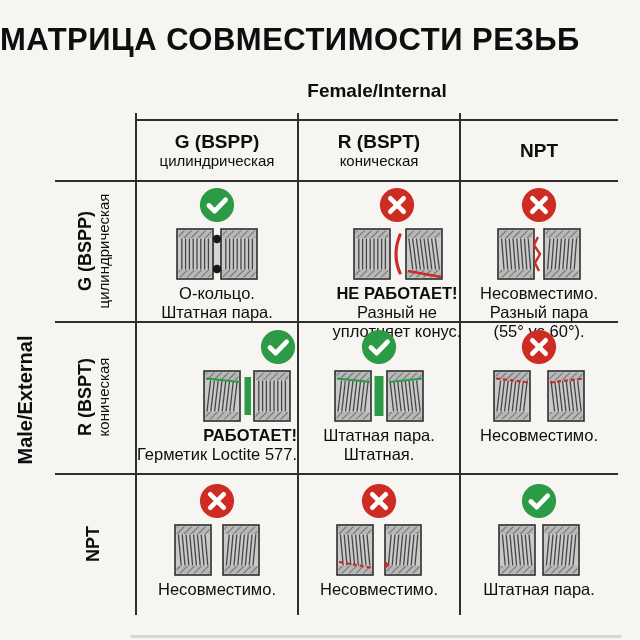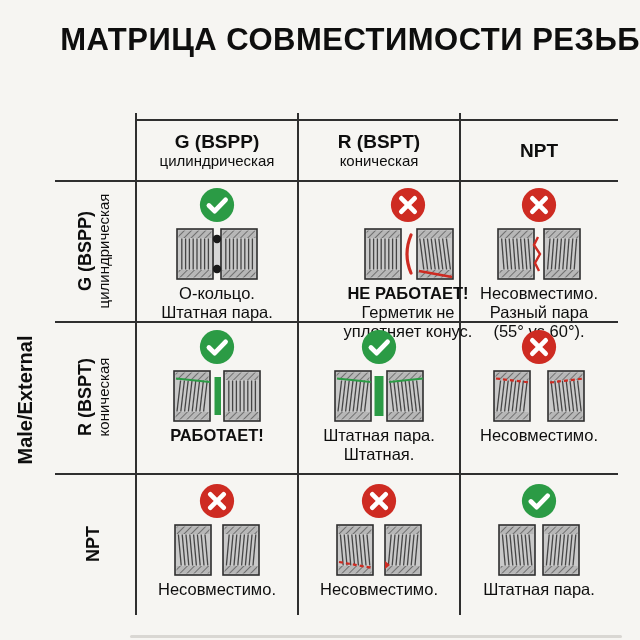--- a/index.html
+++ b/index.html
@@ -2,21 +2,21 @@
 <html><head>
 <meta charset="utf-8">
 <style>
   html,body{margin:0;padding:0;}
   .canvas{
     position:relative;width:640px;height:640px;overflow:hidden;
     background:#f6f5f2;color:#0e0e0e;
     font-family:"Liberation Sans","DejaVu Sans",sans-serif;
   }
   .title{
-    position:absolute;left:0;top:22px;width:640px;text-align:right;
+    position:absolute;left:0;top:22px;width:640px;text-align:left;
     font-size:31px;font-weight:bold;letter-spacing:.5px;
   }
   .female-label{
     position:absolute;left:136px;top:80px;width:482px;text-align:center;
     font-size:19px;font-weight:bold;
   }
   .gridline{position:absolute;background:#2f2f2f;}
   .v{width:2px;top:113px;height:502px;}
   .h{height:2px;}
   .bottom-smear{position:absolute;left:130px;top:635px;width:492px;height:3px;background:#c9c6c2;opacity:.65;border-radius:2px;}
@@ -43,20 +43,21 @@
   .illus{height:56px;margin-bottom:2px;}
   .cap{font-size:16.5px;line-height:1.14;white-space:nowrap;}
   .cap.bold{font-weight:bold;}
 </style>
 </head>
 <body>
 
 <div class="canvas">
 
   <div class="title">МАТРИЦА СОВМЕСТИМОСТИ РЕЗЬБ</div>
+  <div class="female-label">Female/Internal</div>
   <div class="rot male-label">Male/External</div>
 
   <div class="gridline v" style="left:135px;"></div>
   <div class="gridline v" style="left:297px;"></div>
   <div class="gridline v" style="left:459px;"></div>
   <div class="gridline h" style="left:135px;top:119px;width:483px;"></div>
   <div class="gridline h" style="left:55px;top:180px;width:563px;"></div>
   <div class="gridline h" style="left:55px;top:321px;width:563px;"></div>
   <div class="gridline h" style="left:55px;top:473px;width:563px;"></div>
   <div class="bottom-smear"></div>
@@ -121,21 +122,21 @@
           <line x1="74" y1="12.5" x2="74" y2="43.5" stroke="#454545" stroke-width="1.3"></line>
           <line x1="77.8" y1="12.5" x2="77.8" y2="43.5" stroke="#454545" stroke-width="1.3"></line>
           <line x1="81.6" y1="12.5" x2="81.6" y2="43.5" stroke="#454545" stroke-width="1.3"></line>
           <line x1="85.39999999999999" y1="12.5" x2="85.39999999999999" y2="43.5" stroke="#454545" stroke-width="1.3"></line>
           <circle cx="50" cy="13" r="4.2" fill="#191919"></circle>
           <circle cx="50" cy="43" r="4.2" fill="#191919"></circle>
         </svg></div>
     <div class="cap">О-кольцо.</div>
     <div class="cap">Штатная пара.</div>
   </div>
-  <div class="cell" style="left:312px;top:184px;width:192px;height:137px;">
+  <div class="cell" style="left:301px;top:184px;width:192px;height:137px;">
     <div class="status"><svg viewBox="0 0 40 40" width="38" height="38">
           <circle cx="20" cy="20" r="18" fill="#ce2b22"></circle>
           <path d="M13 13 L27 27 M27 13 L13 27" fill="none" stroke="#fff" stroke-width="5" stroke-linecap="round"></path>
         </svg></div>
     <div class="illus"><svg viewBox="0 0 100 56" width="100" height="56">
           <defs>
             <pattern id="hatch1" width="5" height="5" patternUnits="userSpaceOnUse" patternTransform="rotate(45)">
               <rect width="5" height="5" fill="#b7b7b7"></rect>
               <line x1="0" y1="0" x2="0" y2="5" stroke="#707070" stroke-width="2"></line>
             </pattern>
@@ -159,21 +160,21 @@
           <line x1="69.39999999999999" y1="12.5" x2="73.39999999999999" y2="43.5" stroke="#454545" stroke-width="1.3"></line>
           <line x1="73.19999999999999" y1="12.5" x2="77.19999999999999" y2="43.5" stroke="#454545" stroke-width="1.3"></line>
           <line x1="77" y1="12.5" x2="81" y2="43.5" stroke="#454545" stroke-width="1.3"></line>
           <line x1="80.8" y1="12.5" x2="84.8" y2="43.5" stroke="#454545" stroke-width="1.3"></line>
           <line x1="84.6" y1="12.5" x2="88.6" y2="43.5" stroke="#454545" stroke-width="1.3"></line>
           <line x1="88.39999999999999" y1="12.5" x2="92.39999999999999" y2="43.5" stroke="#454545" stroke-width="1.3"></line>
           <path d="M53 9 Q45 28 53 47" fill="none" stroke="#ce2b22" stroke-width="3.2" stroke-linecap="round"></path>
           <line x1="61" y1="45" x2="94" y2="51" stroke="#ce2b22" stroke-width="2.4"></line>
         </svg></div>
     <div class="cap bold">НЕ РАБОТАЕТ!</div>
-    <div class="cap">Герметик не</div>
+    <div class="cap">Разный не</div>
     <div class="cap">уплотняет конус.</div>
   </div>
   <div class="cell" style="left:461px;top:184px;width:156px;height:137px;">
     <div class="status"><svg viewBox="0 0 40 40" width="38" height="38">
           <circle cx="20" cy="20" r="18" fill="#ce2b22"></circle>
           <path d="M13 13 L27 27 M27 13 L13 27" fill="none" stroke="#fff" stroke-width="5" stroke-linecap="round"></path>
         </svg></div>
     <div class="illus"><svg viewBox="0 0 100 56" width="100" height="56">
           <defs>
             <pattern id="hatch2" width="5" height="5" patternUnits="userSpaceOnUse" patternTransform="rotate(45)">
@@ -203,21 +204,21 @@
           <line x1="80" y1="12.5" x2="77.6" y2="43.5" stroke="#454545" stroke-width="1.3"></line>
           <line x1="83.8" y1="12.5" x2="81.39999999999999" y2="43.5" stroke="#454545" stroke-width="1.3"></line>
           <line x1="87.6" y1="12.5" x2="85.19999999999999" y2="43.5" stroke="#454545" stroke-width="1.3"></line>
           <polyline points="49,11 45,19 51,28 46,37 50,45" fill="none" stroke="#ce2b22" stroke-width="2.4"></polyline>
         </svg></div>
     <div class="cap">Несовместимо.</div>
     <div class="cap">Разный пара</div>
     <div class="cap">(55° vs 60°).</div>
   </div>
 
-  <div class="cell" style="left:137px;top:326px;width:160px;height:147px;">
+  <div class="cell" style="left:137px;top:326px;width:160px;height:147px;align-items:flex-end;">
     <div class="status"><svg viewBox="0 0 40 40" width="38" height="38">
           <circle cx="20" cy="20" r="18" fill="#2b9b45"></circle>
           <path d="M11.5 20.5 L17.5 26.5 L29 14.5" fill="none" stroke="#fff" stroke-width="5" stroke-linecap="round" stroke-linejoin="round"></path>
         </svg></div>
     <div class="illus"><svg viewBox="0 0 100 56" width="100" height="56">
           <defs>
             <pattern id="hatch3" width="5" height="5" patternUnits="userSpaceOnUse" patternTransform="rotate(45)">
               <rect width="5" height="5" fill="#b7b7b7"></rect>
               <line x1="0" y1="0" x2="0" y2="5" stroke="#707070" stroke-width="2"></line>
             </pattern>
@@ -241,20 +242,21 @@
           <line x1="69.39999999999999" y1="12.5" x2="69.39999999999999" y2="43.5" stroke="#454545" stroke-width="1.3"></line>
           <line x1="73.19999999999999" y1="12.5" x2="73.19999999999999" y2="43.5" stroke="#454545" stroke-width="1.3"></line>
           <line x1="77" y1="12.5" x2="77" y2="43.5" stroke="#454545" stroke-width="1.3"></line>
           <line x1="80.8" y1="12.5" x2="80.8" y2="43.5" stroke="#454545" stroke-width="1.3"></line>
           <line x1="84.6" y1="12.5" x2="84.6" y2="43.5" stroke="#454545" stroke-width="1.3"></line>
           <line x1="88.39999999999999" y1="12.5" x2="88.39999999999999" y2="43.5" stroke="#454545" stroke-width="1.3"></line>
           <rect x="47.5" y="9" width="6.5" height="38" fill="#2b9b45"></rect>
           <line x1="9" y1="10.5" x2="43" y2="14" stroke="#2b9b45" stroke-width="2.2"></line>
         </svg></div>
     <div class="cap bold">РАБОТАЕТ!</div>
+    <div class="cap">Герметик Loctite 577.</div>
   </div>
   <div class="cell" style="left:299px;top:326px;width:160px;height:147px;">
     <div class="status"><svg viewBox="0 0 40 40" width="38" height="38">
           <circle cx="20" cy="20" r="18" fill="#2b9b45"></circle>
           <path d="M11.5 20.5 L17.5 26.5 L29 14.5" fill="none" stroke="#fff" stroke-width="5" stroke-linecap="round" stroke-linejoin="round"></path>
         </svg></div>
     <div class="illus"><svg viewBox="0 0 100 56" width="100" height="56">
           <defs>
             <pattern id="hatch4" width="5" height="5" patternUnits="userSpaceOnUse" patternTransform="rotate(45)">
               <rect width="5" height="5" fill="#b7b7b7"></rect>

